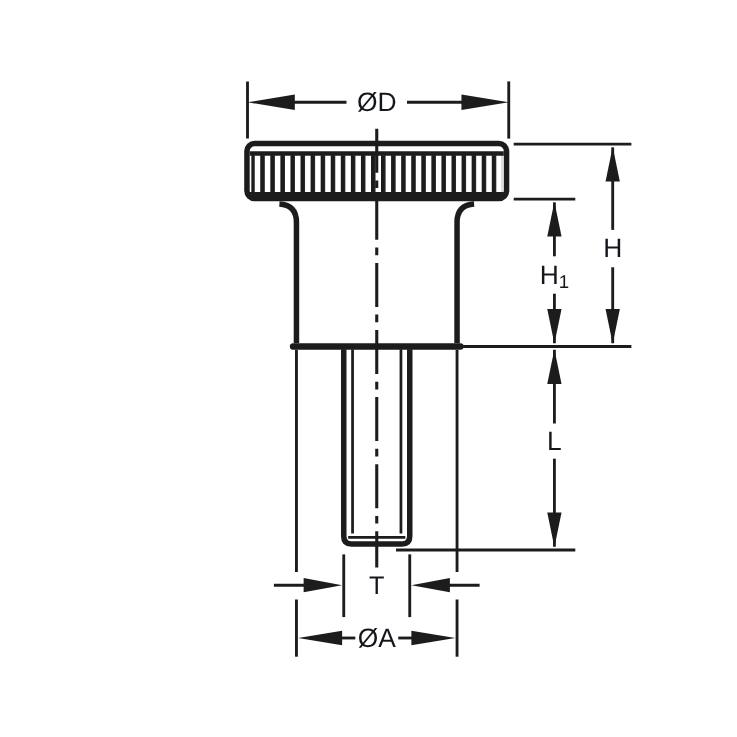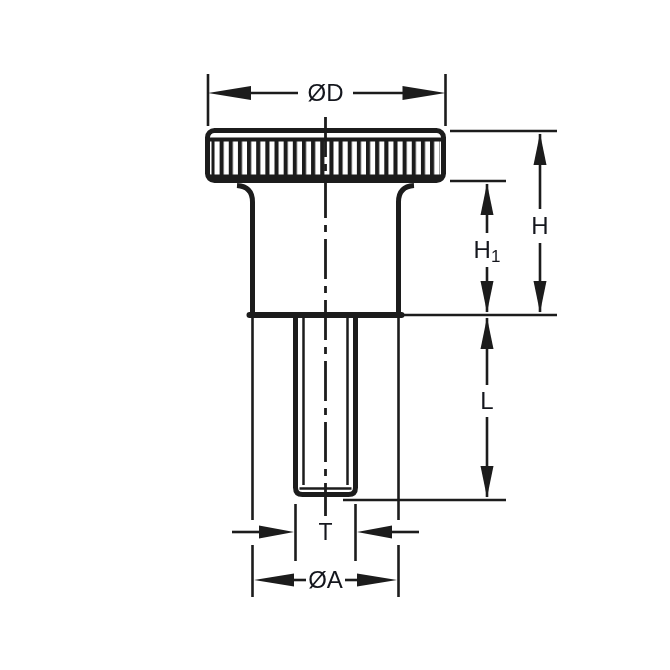--- a/index.html
+++ b/index.html
@@ -4,20 +4,21 @@
 <style>
   :root{
     --line:#1c1c1c;
     --label:#14161d;
     --bg:#ffffff;
   }
   html,body{margin:0;padding:0;background:var(--bg);}
   .canvas{
     width:584px;height:670px;position:relative;background:var(--bg);
     font-family:"Liberation Sans", sans-serif;
+    margin-left:17px;
   }
   svg{display:block;}
   .s-thick{stroke:var(--line);stroke-width:5;fill:none;stroke-linejoin:round;}
   .s-thick6{stroke:var(--line);stroke-width:6;fill:none;stroke-linecap:round;}
   .s-mid{stroke:var(--line);stroke-width:4;fill:none;}
   .s-thin{stroke:var(--line);stroke-width:2.6;fill:none;}
   .s-inner{stroke:var(--line);stroke-width:2.5;fill:none;}
   .s-center{stroke:var(--line);stroke-width:2.8;fill:none;stroke-dasharray:40 7 7 7;}
   .arrow{fill:var(--line);stroke:none;}
   .dim-label{

